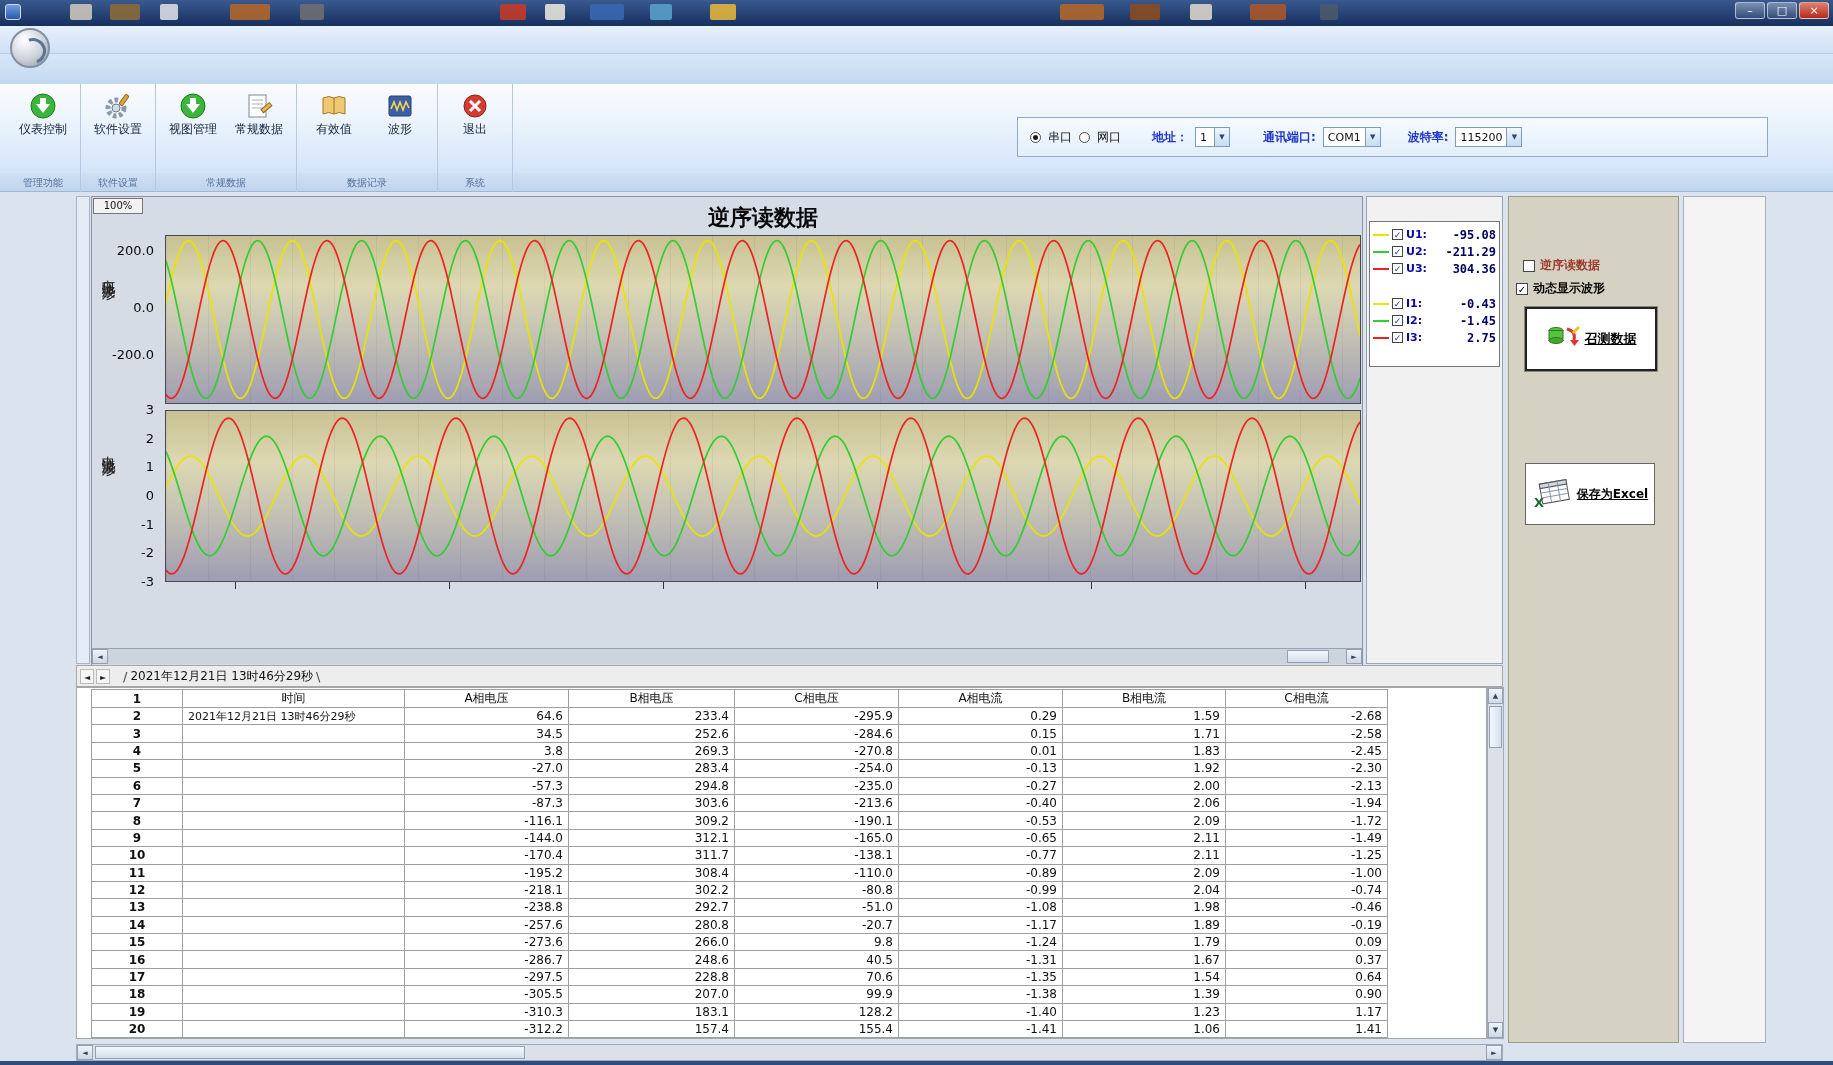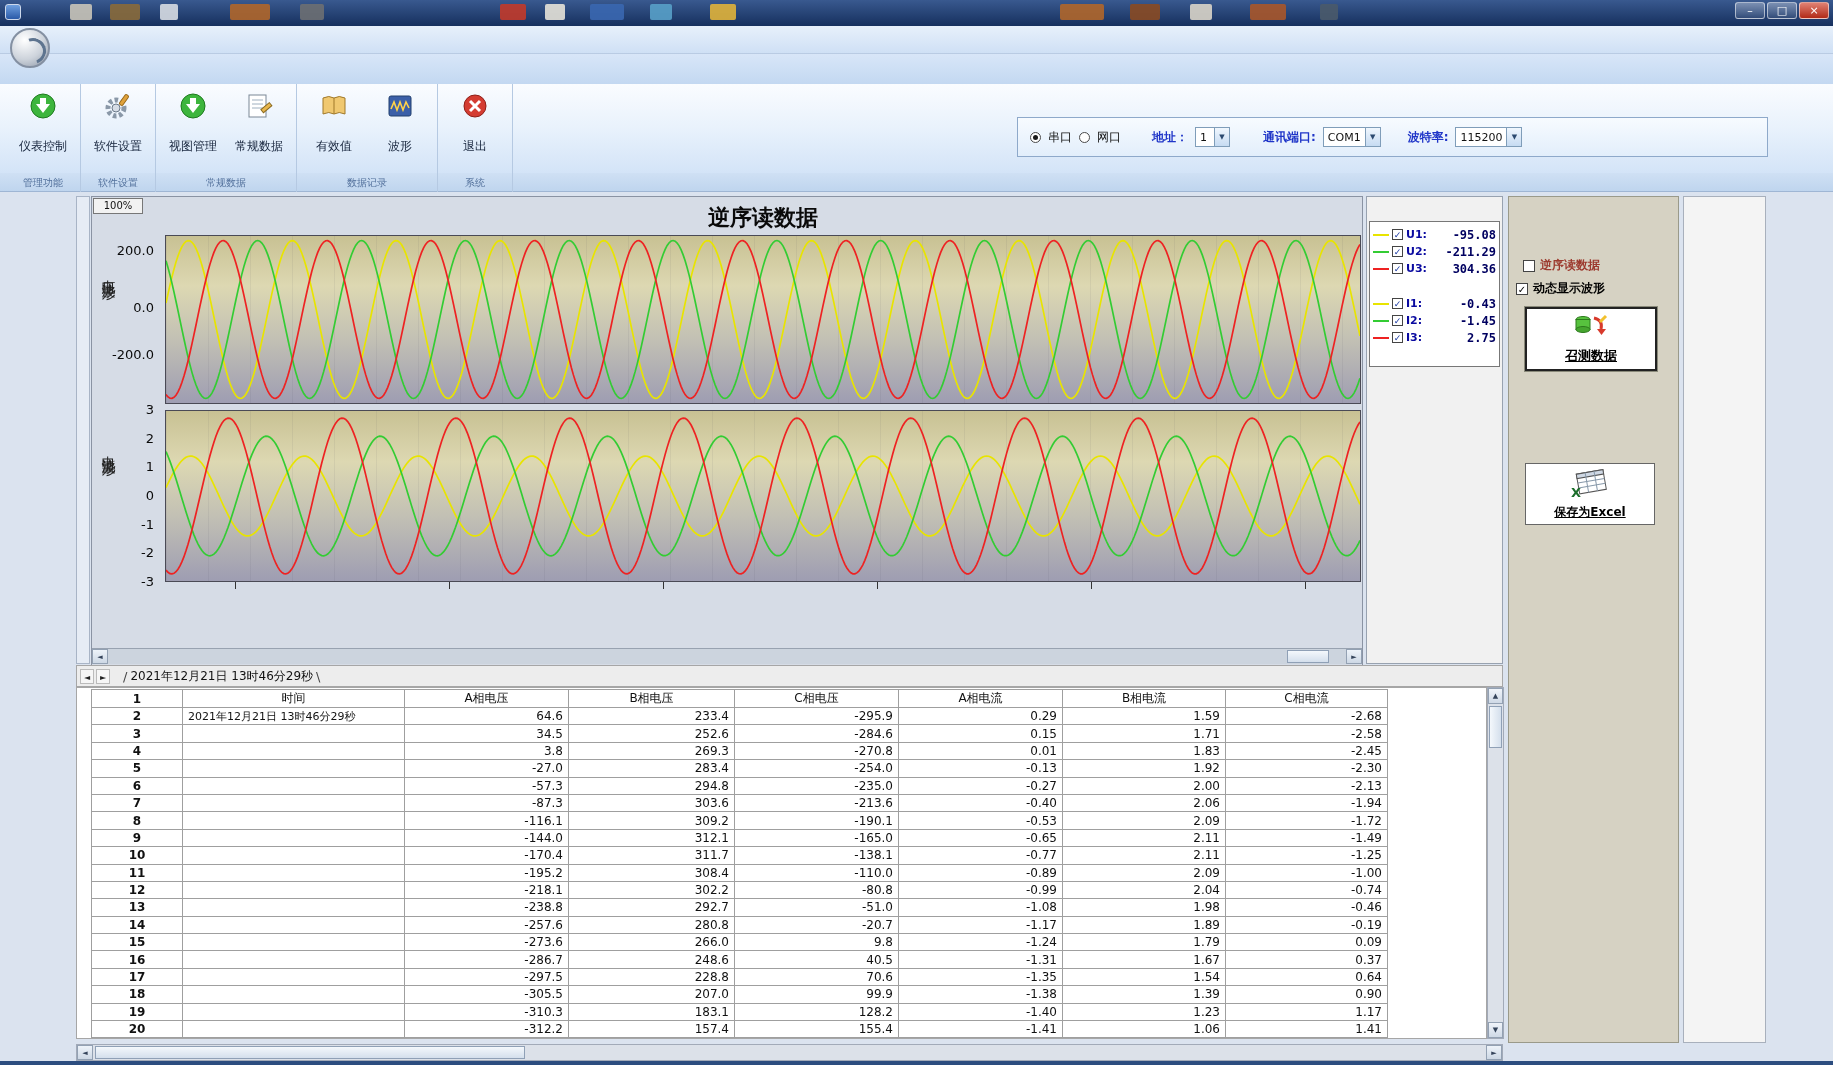--- a/index.html
+++ b/index.html
@@ -26,21 +26,21 @@
   .tabrow{position:absolute;left:0;top:54px;width:1833px;height:30px;background:linear-gradient(#d8e6f8,#c3d8f1)}
   .ribbontab{position:absolute;left:64px;top:58px;height:26px;padding:0 16px;background:linear-gradient(#ffffff,#e9f2fc);border:1px solid #98afd0;border-bottom:none;border-radius:4px 4px 0 0;color:#1c3e6e;line-height:25px;cursor:pointer}
   .options{position:absolute;right:44px;top:61px;color:#1c3e6e;cursor:pointer}
   .helpcirc{position:absolute;right:14px;top:58px;width:18px;height:18px;border-radius:50%;background:linear-gradient(#7fb0e8,#2f6fc1);border:1px solid #1d4e8e;color:#fff;text-align:center;line-height:17px;font-size:12px;cursor:pointer}
 
   .ribbonbody{position:absolute;left:0;top:84px;width:1833px;height:108px;background:linear-gradient(#fafcff,#e9f2fc 40%,#d2e3f7 85%,#c8dcf4)}
   .glstrip{position:absolute;left:0;top:173px;width:1833px;height:19px;background:linear-gradient(#cfe0f4,#bfd5ee);border-bottom:1px solid #9fb6d4}
   .rgroups{position:absolute;left:6px;top:84px;height:108px;display:flex}
   .rgroup{display:flex;flex-direction:column;border-right:1px solid #b5c9e2;padding:2px 6px 0}
   .rgrow{display:flex;gap:4px}
-  .rbtn{width:62px;display:flex;flex-direction:column;align-items:center;gap:17px;padding-top:5px;border-radius:3px;cursor:pointer}
+  .rbtn{width:62px;display:flex;flex-direction:column;align-items:center;gap:0;padding-top:5px;border-radius:3px;cursor:pointer}
   .ricon svg{width:30px;height:30px;display:block}
   .rlabel{font-size:12px;color:#16243c;white-space:nowrap}
   .rglabel{height:19px;line-height:19px;text-align:center;color:#53719c;font-size:10px;margin-top:auto}
 
   .commpanel{position:absolute;left:1017px;top:117px;width:751px;height:40px;background:linear-gradient(#f7fbff,#e2eefb);border:1px solid #8ea9ca;display:flex;align-items:center;gap:7px;padding:4px 12px}
   .radio{width:11px;height:11px;border-radius:50%;border:1px solid #4a4a4a;background:#fff;display:inline-block;position:relative;cursor:pointer;flex:none}
   .radio.sel::after{content:"";position:absolute;inset:2px;background:#1a1a1a;border-radius:50%}
   .commlabel{color:#1f35c8;font-weight:bold;white-space:nowrap}
   .combo{background:#fff;border:1px solid #7f9db9;height:20px;display:inline-flex;align-items:center;cursor:pointer}
   .combo .cval{padding:0 4px;font-size:11px;min-width:18px}
@@ -76,21 +76,21 @@
   .lline{width:16px;height:2px;margin-right:3px;flex:none}
   .lcheck{width:11px;height:11px;border:1px solid #444;background:#fff;font-size:9px;line-height:10px;text-align:center;color:#1433a0;margin-right:3px;flex:none;cursor:pointer}
   .llabel{color:#0a0aa0;font-weight:bold;font-size:11px;width:26px;flex:none}
   .lvalue{flex:1;text-align:right;font-weight:bold;font-size:12px;color:#000060;font-family:"DejaVu Sans Mono",monospace}
 
   .sidepanel{position:absolute;left:1508px;top:196px;width:171px;height:847px;background:#d6d2c3;border:1px solid #9a9a8a}
   .chkrow{position:absolute;display:flex;align-items:center;gap:5px;font-size:12px;font-weight:bold;cursor:default}
   .cbox{width:12px;height:12px;background:#fff;border:1px solid #444;font-size:10px;line-height:11px;text-align:center;cursor:pointer;flex:none}
   #chk1{left:14px;top:60px;color:#9c3a2e}
   #chk2{left:7px;top:83px;color:#000}
-  .bigbtn{position:absolute;background:#fff;display:flex;flex-direction:column;align-items:center;justify-content:center;gap:3px;cursor:pointer}
+  .bigbtn{position:absolute;background:#fff;display:flex;flex-direction:row;align-items:center;justify-content:center;gap:3px;cursor:pointer}
   .fetchbtn{left:16px;top:110px;width:132px;height:64px;border:2px solid #222;outline:1px solid #8a8a7a}
   .excelbtn{left:16px;top:266px;width:130px;height:62px;border:1px solid #666}
   .bigbtn .blabel{font-size:13px;font-weight:bold;text-decoration:underline;color:#000}
 
   .farpanel{position:absolute;left:1683px;top:196px;width:83px;height:847px;background:#f4f4f4;border:1px solid #a8b0bc}
 
   .tabbar{position:absolute;left:76px;top:665px;width:1427px;height:22px;background:#ededed;border:1px solid #a6a6a6;display:flex;align-items:center;padding-left:3px}
   .tnav{width:14px;height:15px;font-size:8px;line-height:15px;text-align:center;color:#222;border:1px solid #bbb;background:#f6f6f6;margin-right:2px;cursor:pointer}
   .sheettab{margin-left:8px;font-size:12px;display:flex;align-items:center;cursor:pointer}
   .sheettab .sl{color:#444;margin:0 3px;font-size:13px}

